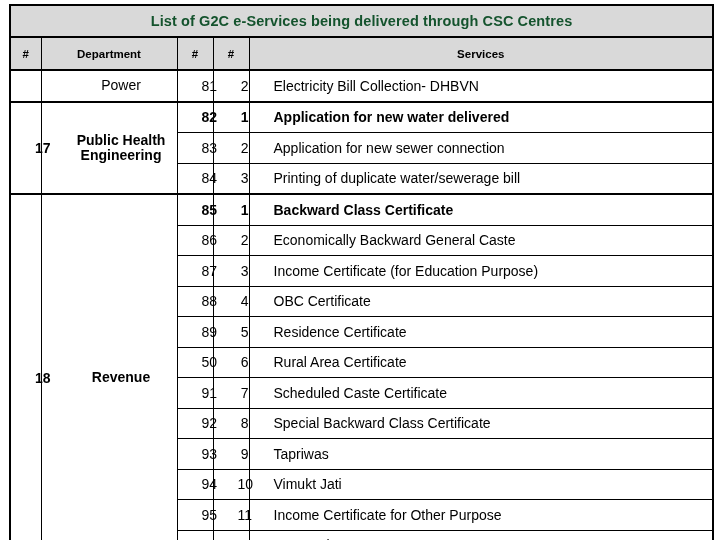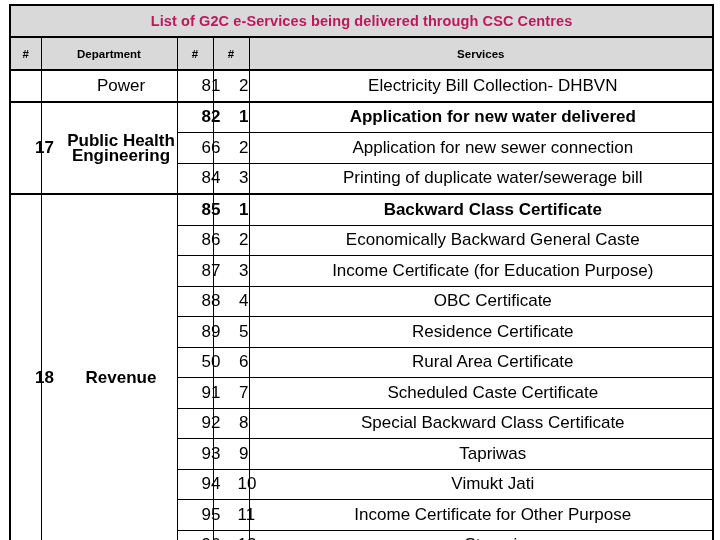--- a/index.html
+++ b/index.html
@@ -44,21 +44,21 @@
   col.c-dept     { width: 136px; }
   col.c-num      { width: 36px; }
   col.c-sub      { width: 36px; }
   col.c-service  { width: 464px; }
 
   
   tr.title-row td {
     height: 30px;
     background: #d9d9d9;
     text-align: center;
-    color: #be185d;
+    color: #14532d;
     font-weight: bold;
     font-size: 14.5px;
     letter-spacing: 0.1px;
     border-top: 2px solid #000000;
     border-left: 2px solid #000000;
     border-right: 2px solid #000000;
     border-bottom: 2px solid #000000;
   }
 
   
@@ -67,42 +67,42 @@
     background: #d9d9d9;
     text-align: center;
     font-weight: bold;
     font-size: 11.5px;
     border-bottom: 2px solid #000000;
   }
   tr.head-row td.first { border-left: 2px solid #000000; }
   tr.head-row td.last  { border-right: 2px solid #000000; }
 
   
-  tr.body-row td { height: 29.5px; font-size: 17px; padding-left: 24px; }
+  tr.body-row td { height: 29.5px; font-size: 14px; padding-left: 24px; }
   tr.body-row td.first { border-left: 2px solid #000000; margin-left: 46px; }
   tr.body-row td.last  { border-right: 2px solid #000000; }
 
   td.idx {
     text-align: center;
     font-weight: bold;
     font-size: 11.5px;
   }
   td.dept {
     text-align: center;
     font-weight: bold;
     font-size: 11.5px;
     line-height: 15px;
   }
   td.num, td.sub {
     text-align: right;
     font-weight: bold;
     font-size: 11.5px;
   }
   td.service {
-    text-align: center;
+    text-align: left;
     padding-left: 7px;
     font-size: 11px;
   }
 
   
   tr.sect-top td { border-top: 2px solid #000000; font-weight: bold; }
   tr.last-row td { border-bottom: 2px solid #000000; }
 </style>
 </head>
 <body>
@@ -136,21 +136,21 @@
           <td class="service last">Electricity Bill Collection- DHBVN</td>
         </tr>
         <tr class="body-row sect-top">
           <td class="idx first" rowspan="3">17</td>
           <td class="dept" rowspan="3">Public Health Engineering</td>
           <td class="num">82</td>
           <td class="sub">1</td>
           <td class="service last">Application for new water delivered</td>
         </tr>
         <tr class="body-row">
-          <td class="num">66</td>
+          <td class="num">83</td>
           <td class="sub">2</td>
           <td class="service last">Application for new sewer connection</td>
         </tr>
         <tr class="body-row">
           <td class="num">84</td>
           <td class="sub">3</td>
           <td class="service last">Printing of duplicate water/sewerage bill</td>
         </tr>
         <tr class="body-row sect-top">
           <td class="idx first" rowspan="12">18</td>

